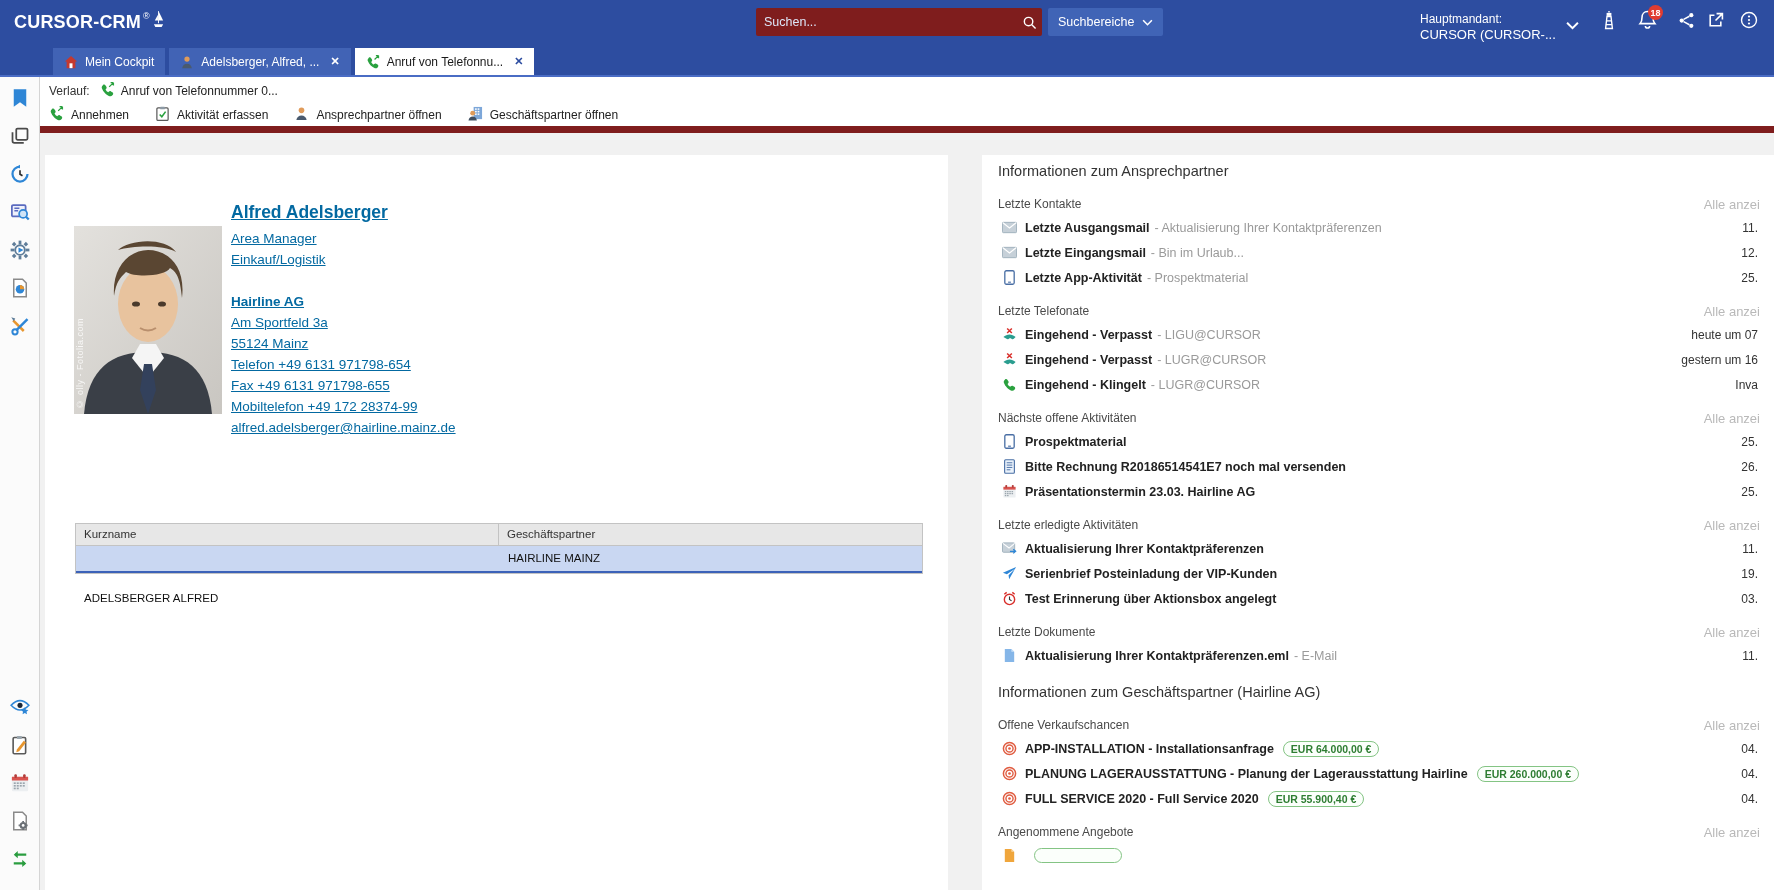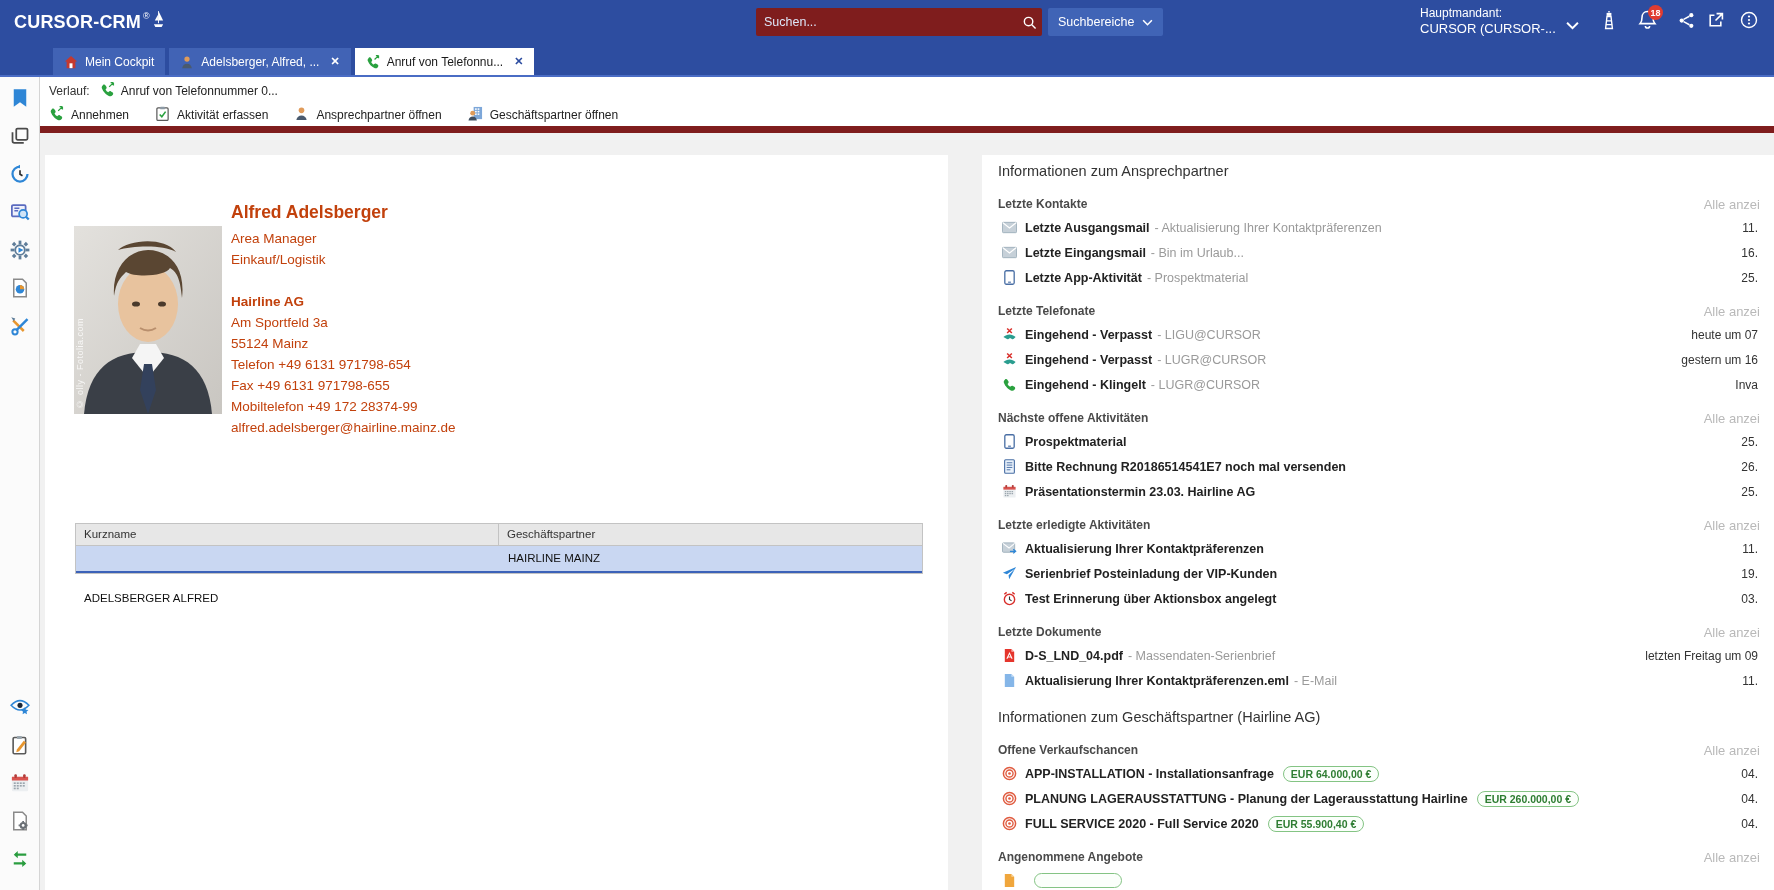--- a/index.html
+++ b/index.html
@@ -13,21 +13,21 @@
           letter-spacing:.2px; display:flex; align-items:center; gap:2px; }
   .logo .reg { font-size:9px; vertical-align:super; position:relative; top:-6px; font-weight:400; }
   .searchbox { position:absolute; left:756px; top:8px; width:286px; height:28px; background:#7f1d1d;
                display:flex; align-items:center; border-radius:2px; }
   .searchbox input { flex:1; background:transparent; border:none; outline:none; color:#fff;
                      font-size:12.5px; padding:0 8px; font-family:inherit; }
   .searchbox input::placeholder { color:#dde6f8; }
   .searchbox .mag { width:26px; display:flex; justify-content:center; cursor:pointer; }
   .scopebtn { position:absolute; left:1048px; top:8px; height:28px; padding:0 10px; background:#4064b6;
               color:#fff; font-size:12.5px; display:flex; align-items:center; gap:8px; border-radius:2px; cursor:pointer; }
-  .tenant { position:absolute; left:1420px; top:5px; color:#fff; font-size:12px; line-height:16px; }
+  .tenant { position:absolute; left:1420px; top:11px; color:#fff; font-size:12px; line-height:16px; }
   .tenant .t2 { font-size:13px; }
   .tenant-chev { position:absolute; left:1566px; top:16px; cursor:pointer; }
   .hicon { position:absolute; top:10px; cursor:pointer; }
   .hicon svg { display:block; }
   .badge-bell { position:absolute; left:10px; top:-5px; background:#e03c31; color:#fff; font-size:9px;
                 font-weight:700; min-width:15px; height:15px; border-radius:8px; display:flex;
                 align-items:center; justify-content:center; padding:0 2px; }
 
   
   .tabbar { position:absolute; left:0; top:44px; width:1774px; height:33px; background:#2d4da0;
@@ -62,42 +62,42 @@
   
   .maincard { position:absolute; left:45px; top:155px; width:903px; height:735px; background:#fff; }
   .rightcard { position:absolute; left:982px; top:155px; width:792px; height:790px; background:#fff;
                padding:8px 14px 0 16px; overflow:hidden; }
 
   
   .photo { position:absolute; left:29px; top:71px; width:148px; height:188px; background:#d8d6d2; overflow:hidden; }
   .photo svg { display:block; }
   .photo .wm { position:absolute; left:1px; bottom:5px; writing-mode:vertical-rl; transform:rotate(180deg);
                font-size:9px; color:rgba(255,255,255,.8); letter-spacing:.5px; }
-  .cinfo { position:absolute; left:186px; top:44px; color:#c2410c; }
+  .cinfo { position:absolute; left:186px; top:44px; color:#0369a1;text-decoration:underline; }
   .cinfo .cname { font-size:17.5px; font-weight:700; line-height:26px; margin-bottom:3px; }
   .cinfo .line { font-size:13.5px; line-height:21px; }
   .cinfo .bold { font-weight:700; }
   .cinfo .gap { height:21px; }
 
   
   .ktable { position:absolute; left:30px; top:368px; width:848px; border:1px solid #c3c3c3; }
   .t-head { display:flex; background:#e7e7e7; height:22px; border-bottom:1px solid #c3c3c3; }
   .t-hcell { font-size:11.5px; color:#333; line-height:21px; padding-left:8px; }
   .t-hcell.c1 { width:423px; border-right:1px solid #c3c3c3; }
   .t-hcell.c2 { flex:1; }
   .t-row { display:flex; background:#c9d7f2; height:27px; border-bottom:2px solid #3c62b8; cursor:pointer; }
   .t-cell { font-size:11.5px; color:#111; line-height:25px; padding-left:8px; }
   .t-cell.c1 { width:424px;margin-top:40px; }
   .t-cell.c2 { flex:1; }
 
   
   .ptitle { font-size:14.5px; color:#333; font-weight:400; height:20px; margin-bottom:4px; }
   .ptitle.second { margin-top:16px; }
   .sec-head { display:flex; align-items:center; height:22px; margin-top:10px; }
-  .sec-title { font-size:12px; font-weight:700; color:#4a4a4a; }
+  .sec-title { font-size:12px; font-weight:400; color:#4a4a4a; }
   .alle { margin-left:auto; color:#b9b9b9; font-size:13px; cursor:pointer; white-space:nowrap; }
   .item { display:flex; align-items:center; height:25px; padding-left:2px; cursor:pointer; }
   .item .ico { width:18px; margin-right:7px; display:inline-flex; align-items:center; justify-content:center; flex:none; }
   .item .ico svg { width:15px; height:15px; display:block; }
   .item .main { font-size:12.5px; font-weight:600; color:#222; white-space:nowrap; }
   .item .sub { font-size:12.5px; color:#9a9a9a; margin-left:5px; white-space:nowrap; }
   .item .badge { margin-left:9px; border:1px solid #84c484; border-radius:8px; background:#fbfffb;
                  color:#2e7d32; font-size:10.5px; font-weight:700; padding:1px 7px; white-space:nowrap; }
   .item .badge.empty { min-width:88px; height:15px; }
   .item .time { margin-left:auto; font-size:12px; color:#333; white-space:nowrap; padding-right:2px; }
@@ -444,21 +444,21 @@
         </div>
         <div class="item">
           <span class="ico">
             <svg viewBox="0 0 16 12">
               <rect x="0.5" y="0.5" width="15" height="11" rx="1" fill="#c6d0d8" stroke="#9fb0bc"></rect>
               <path d="M1 1l7 5.5L15 1" fill="none" stroke="#fff" stroke-width="1.2"></path>
             </svg>
           </span>
           <span class="main">Letzte Eingangsmail</span>
           <span class="sub">- Bin im Urlaub...</span>
-          <span class="time">16.</span>
+          <span class="time">12.</span>
         </div>
         <div class="item">
           <span class="ico">
             <svg viewBox="0 0 12 16">
               <rect x="1" y="0.8" width="10" height="14.4" rx="1.6" fill="#fff" stroke="#4a6fa5" stroke-width="1.4"></rect>
               <path d="M4.5 13h3" stroke="#4a6fa5" stroke-width="1.2"></path>
             </svg>
           </span>
           <span class="main">Letzte App-Aktivität</span>
           <span class="sub">- Prospektmaterial</span>
@@ -583,32 +583,20 @@
           <span class="main">Test Erinnerung über Aktionsbox angelegt</span>
           <span class="time">03.</span>
         </div>
         <div class="sec-head">
           <span class="sec-title">Letzte Dokumente</span>
           <span class="alle">Alle anzei</span>
         </div>
         <div class="item">
           <span class="ico">
             <svg viewBox="0 0 12 16">
-              <path d="M1 1h7l3 3v11H1z" fill="#e5352c"></path>
-              <path d="M8 1l3 3H8z" fill="#f9b2ae"></path>
-              <path d="M3.2 11.5L6 5.5l2.8 6M4.1 9.6h3.8" stroke="#fff" stroke-width="1.1" fill="none"></path>
-            </svg>
-          </span>
-          <span class="main">D-S_LND_04.pdf</span>
-          <span class="sub">- Massendaten-Serienbrief</span>
-          <span class="time">letzten Freitag um 09</span>
-        </div>
-        <div class="item">
-          <span class="ico">
-            <svg viewBox="0 0 12 16">
               <path d="M1 1h7l3 3v11H1z" fill="#85b6e8"></path>
               <path d="M8 1l3 3H8z" fill="#c8dff7"></path>
             </svg>
           </span>
           <span class="main">Aktualisierung Ihrer Kontaktpräferenzen.eml</span>
           <span class="sub">- E-Mail</span>
           <span class="time">11.</span>
         </div>
       </div>
     <div class="ptitle second">Informationen zum Geschäftspartner (Hairline AG)</div>

